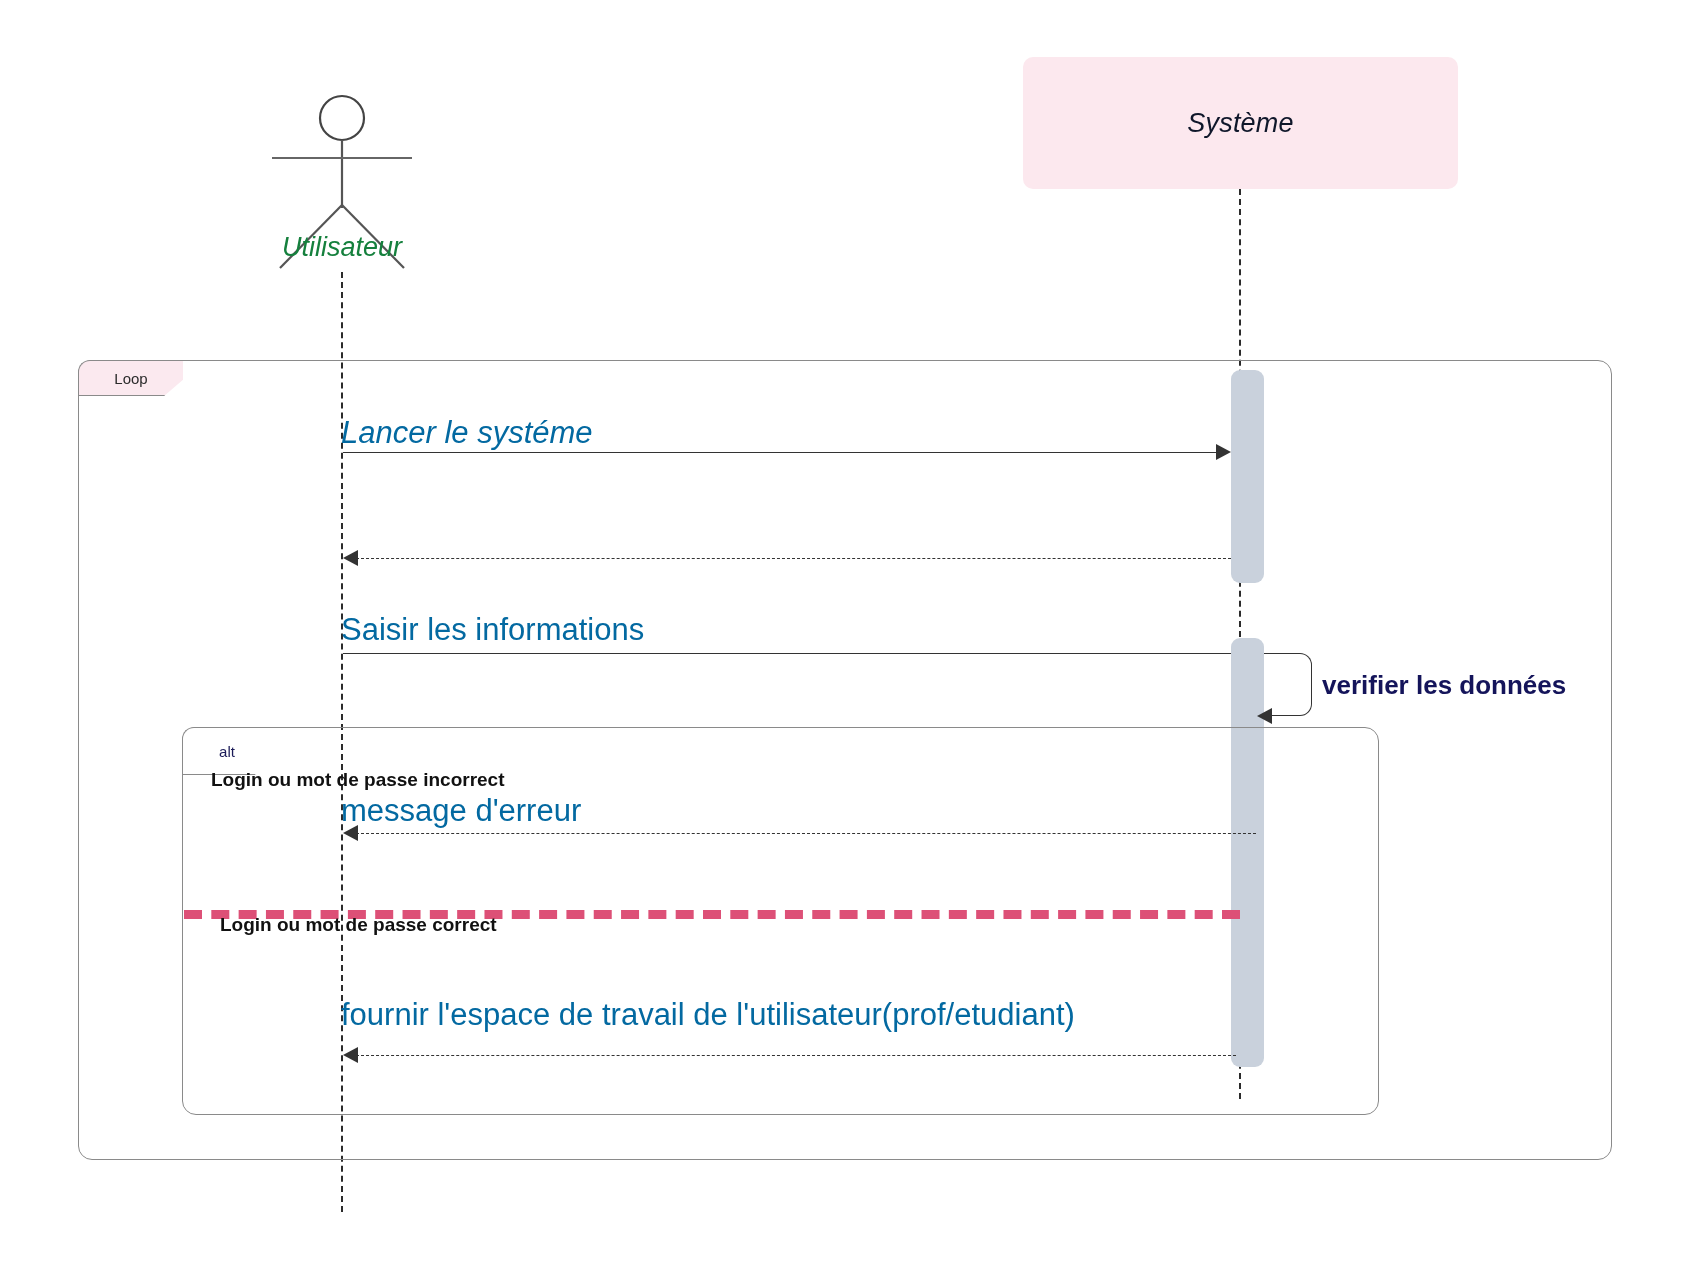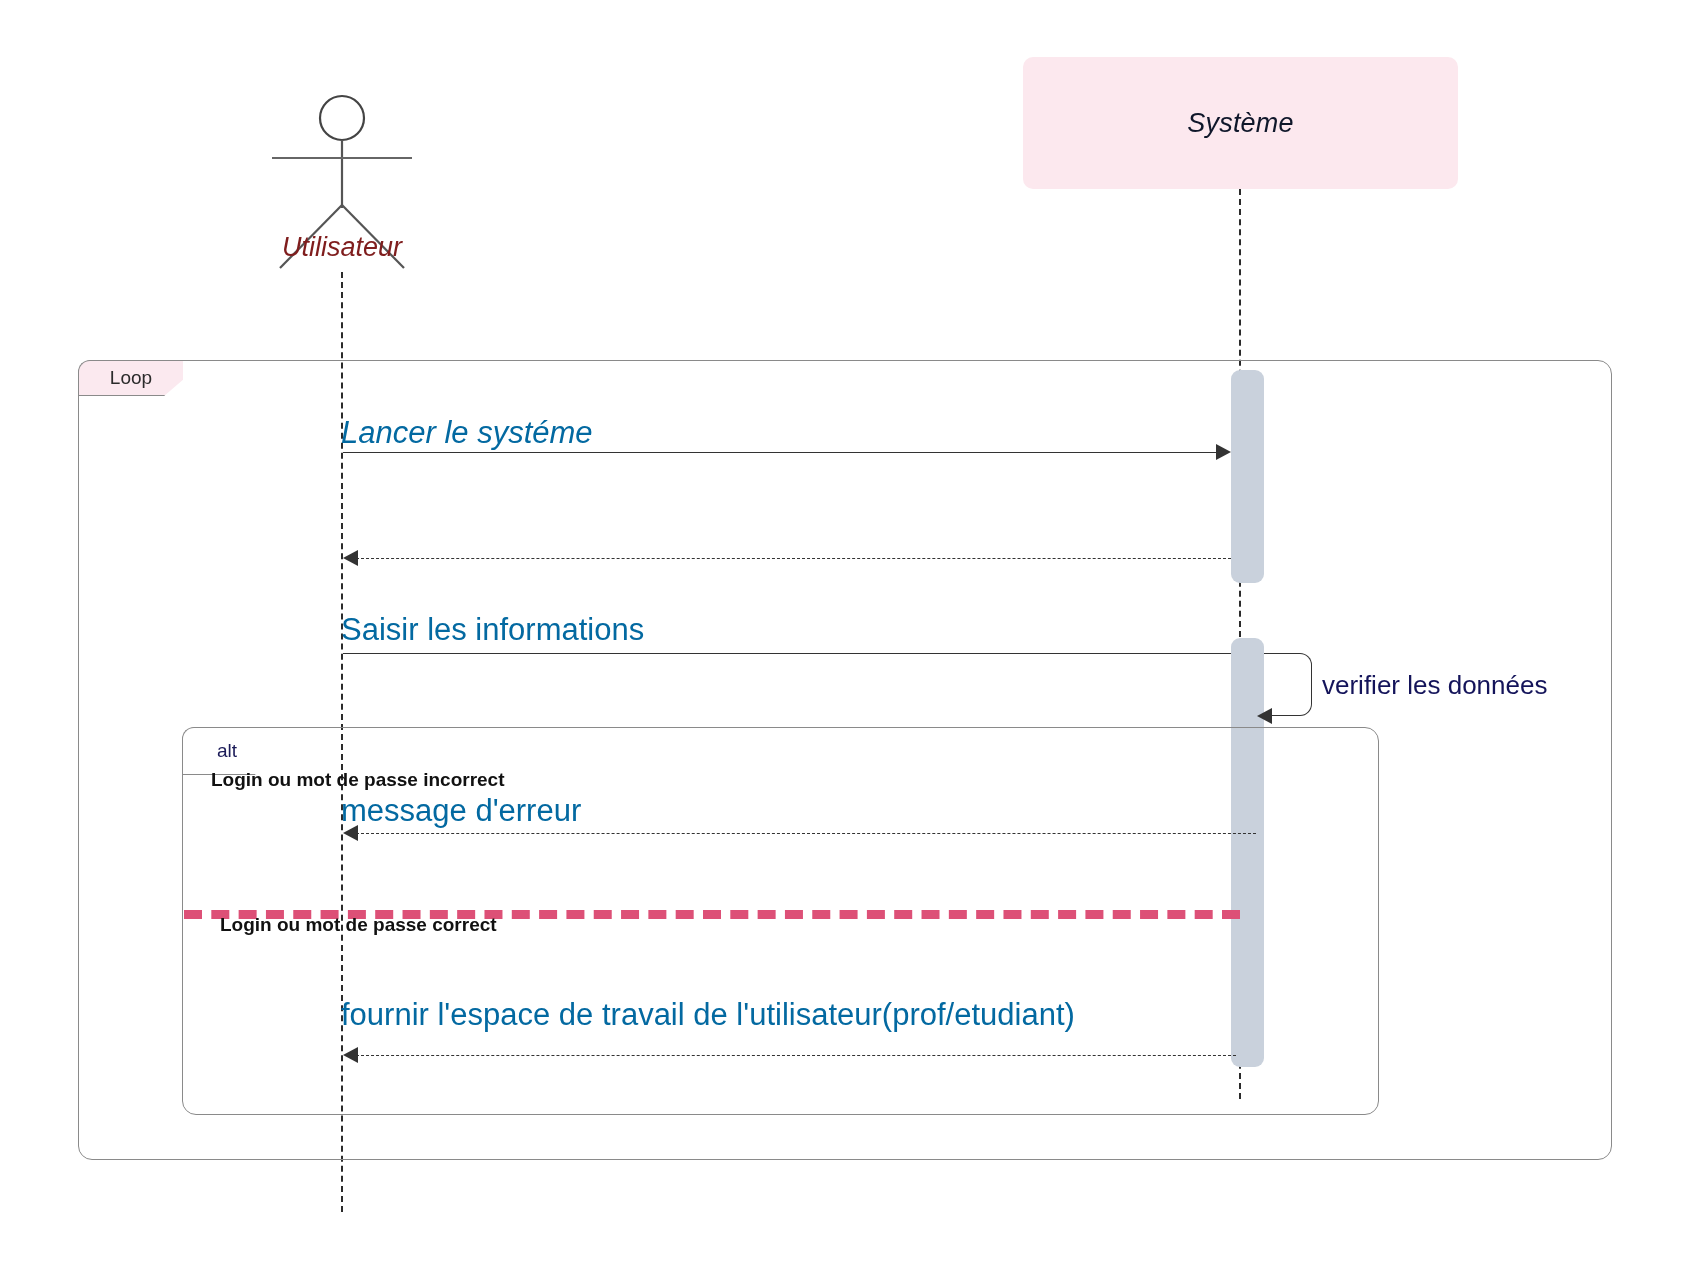--- a/index.html
+++ b/index.html
@@ -35,21 +35,21 @@
     letter-spacing: .2px;
   }
 
   .actor {
     position: absolute;
   }
   .actor-name {
     position: absolute;
     font-style: italic;
     font-size: 27px;
-    color: #7f1d1d;
+    color: #15803d;
     white-space: nowrap;
     text-align: center;
   }
 
   
   .lifeline {
     position: absolute;
     width: 0;
     border-left: 2px dashed #2b2b2b;
   }
@@ -81,21 +81,21 @@
     -webkit-clip-path: polygon(0 0, 100% 0, 100% 55%, 82% 100%, 0 100%);
     clip-path: polygon(0 0, 100% 0, 100% 55%, 82% 100%, 0 100%);
   }
   .frag-tab.loop-tab {
     background: #fbe9ef;
   }
   .frag-tab.alt-tab {
     background: #ffffff;
   }
   .frag-tab-label {
-    font-size: 19px;
+    font-size: 15px;
     color: #1b1b58;
   }
   .frag-tab.loop-tab .frag-tab-label {
     color: #2b2b2b;
   }
   .guard {
     position: absolute;
     font-size: 19px;
     font-weight: bold;
     color: #111111;
@@ -192,21 +192,21 @@
   <div class="activation" style="left:1231px; top:370px; width:33px; height:213px;"></div>
 
   <div class="msg-label" style="left:341px; top:612px; width:898px;">Saisir les informations</div>
   <div class="msg-line" style="left:343px; top:653px; width:905px;"></div>
   <div class="arrow-head right" style="left:1237px; top:645px;"></div>
 
   <div class="activation" style="left:1231px; top:638px; width:33px; height:429px;"></div>
 
   <div class="self-loop" style="left:1264px; top:653px; width:48px; height:63px;"></div>
   <div class="arrow-head left" style="left:1257px; top:708px;"></div>
-  <div class="self-msg-label" style="left:1322px; top:670px;">verifier les données</div>
+  <div class="self-msg-label" style="left:1322px; top:670px;font-weight:bold;">verifier les données</div>
 
   <div class="fragment" style="left:182px; top:727px; width:1197px; height:388px;"></div>
   <div class="frag-tab alt-tab" style="left:182px; top:727px; width:89px; height:48px;">
     <span class="frag-tab-label">alt</span>
   </div>
 
   <div class="guard" style="left:211px; top:769px;">Login ou mot de passe incorrect</div>
 
   <div class="msg-label" style="left:341px; top:793px; width:898px;">message d'erreur</div>
   <div class="msg-line dashed" style="left:356px; top:833px; width:900px;"></div>

